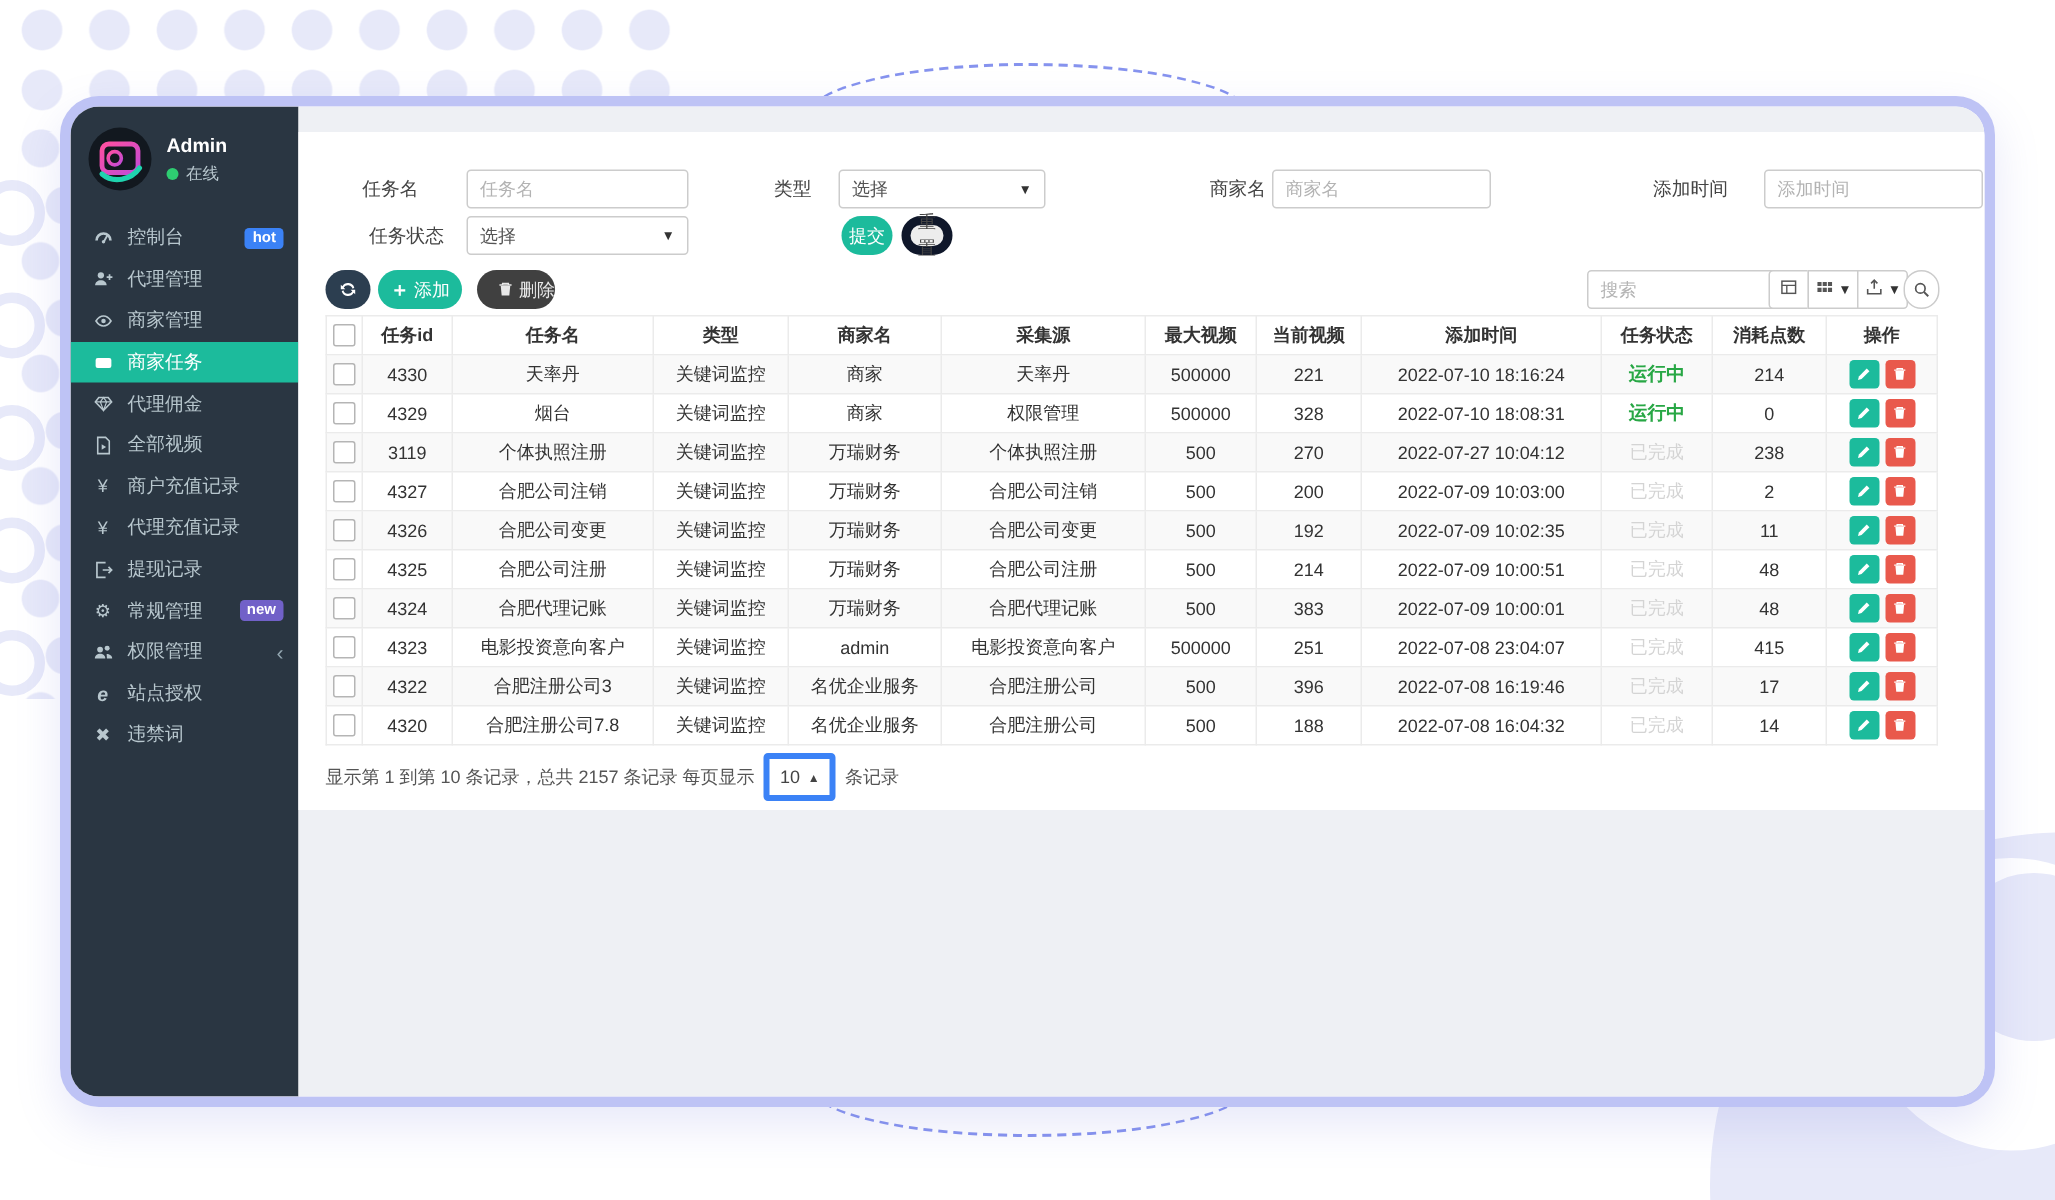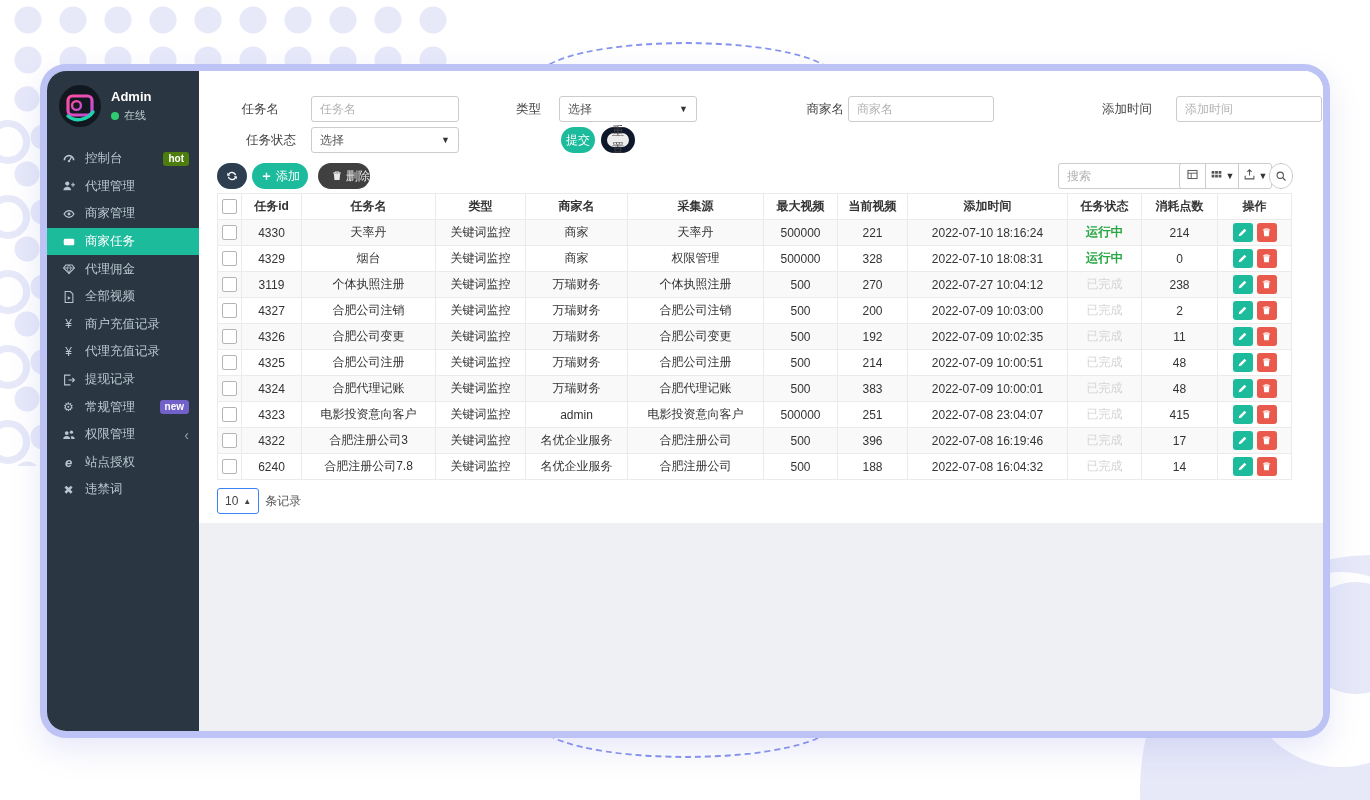--- a/index.html
+++ b/index.html
@@ -41,21 +41,21 @@
     font-size:12.5px;color:#b8c7ce;cursor:pointer;}
   .mitem.active{background:#1cbb9c;color:#fff;}
   .mi-icon{width:15px;height:15px;display:inline-flex;align-items:center;justify-content:center;
     font-size:12px;flex-shrink:0;}
   .mi-icon svg{width:14px;height:14px;}
   .badge{margin-left:auto;font-size:10px;color:#fff;border-radius:3px;padding:2px 5px;font-weight:bold;line-height:1;}
   .chev{margin-left:auto;color:#93a6b0;font-size:14px;line-height:1;}
 
   
   .content{flex:1;background:#eef0f4;position:relative;}
-  .card{position:absolute;left:0;top:0;right:0;height:452px;background:#fff;}
+  .card{position:absolute;left:0;top:17px;right:0;height:452px;background:#fff;}
 
   .flabel{position:absolute;height:26px;line-height:26px;font-size:12.5px;color:#444;text-align:right;}
   .finput,.fselect{position:absolute;height:26px;border:1px solid #ccc;border-radius:3px;background:#fff;
     box-sizing:border-box;font-size:12px;color:#333;}
   .finput{padding:0 8px;outline:none;}
   .finput::placeholder{color:#b3b3b3;}
   .fselect{display:flex;align-items:center;padding:0 8px;color:#555;cursor:pointer;}
   .fselect .caret{margin-left:auto;font-size:9px;color:#333;}
 
   .btn{position:absolute;top:92px;height:26px;border:none;border-radius:13px;font-size:12px;
@@ -92,21 +92,21 @@
     background:#fff;vertical-align:middle;cursor:pointer;}
   .rbtn{display:inline-flex;width:20px;height:19px;border-radius:3px;align-items:center;
     justify-content:center;border:none;cursor:pointer;margin:0 2px;vertical-align:middle;padding:0;}
   .rbtn svg{width:11px;height:11px;}
   .rbtn.edit{background:#1cbb9c;color:#fff;}
   .rbtn.del{background:#e9594c;color:#fff;}
 
   .tfooter{position:absolute;left:18px;right:33px;top:408px;height:44px;display:flex;
     align-items:center;justify-content:space-between;font-size:12px;color:#555;}
   .summary{display:flex;align-items:center;gap:6px;}
-  .psize{display:inline-flex;align-items:center;gap:5px;border:1px solid #3b82f6;border-radius:3px;
+  .psize{display:inline-flex;align-items:center;gap:5px;border:4px solid #3b82f6;border-radius:3px;
     height:24px;padding:0 7px;background:#fff;color:#444;cursor:pointer;}
   .psize .up{font-size:8px;}
   .pager{display:flex;align-items:center;}
   .pbtn{min-width:25px;height:25px;padding:0 7px;margin-left:3px;border:1px solid #ddd;background:#fff;
     border-radius:3px;font-size:12px;color:#444;display:inline-flex;align-items:center;
     justify-content:center;cursor:pointer;box-sizing:border-box;font-family:inherit;}
   .pbtn.active{background:#2c3e50;border-color:#2c3e50;color:#fff;}
   .pbtn.ellipsis{color:#999;cursor:default;border-color:#ddd;}
   .jump-input{width:34px;height:25px;margin-left:12px;border:1px solid #ccc;border-radius:3px;
     box-sizing:border-box;outline:none;padding:0 4px;font-size:12px;}
@@ -160,21 +160,21 @@
       <nav class="menu" id="menu">
           <div class="mitem">
             <span class="mi-icon">
               <svg viewBox="0 0 16 16">
                 <path d="M8 3.2A6.3 6.3 0 0 0 1.7 9.5h2A4.3 4.3 0 0 1 8 5.2a4.3 4.3 0 0 1 4.3 4.3h2A6.3 6.3 0 0 0 8 3.2z" fill="currentColor"></path>
                 <path d="M8 10.8 11 5.5" stroke="currentColor" stroke-width="1.4"></path>
                 <circle cx="8" cy="10.5" r="1.3" fill="currentColor"></circle>
               </svg>
             </span>
             <span class="mi-label">控制台</span>
-            <span class="badge" style="background: #4d7c0f;">hot</span>
+            <span class="badge" style="background: #3b82f6;">hot</span>
           </div>
           <div class="mitem">
             <span class="mi-icon">
               <svg viewBox="0 0 16 16">
                 <circle cx="6" cy="5.2" r="2.4" fill="currentColor"></circle>
                 <path d="M1.6 12.8c0-2.4 2-3.9 4.4-3.9s4.4 1.5 4.4 3.9z" fill="currentColor"></path>
                 <path d="M12.6 4.4v4.4M10.4 6.6h4.4" stroke="currentColor" stroke-width="1.3"></path>
               </svg>
             </span>
             <span class="mi-label">代理管理</span>
@@ -567,21 +567,21 @@
                     </svg>
                   </button><button class="rbtn del">
                     <svg viewBox="0 0 16 16">
                       <path d="M2.6 4h10.8M5.4 4V2.6h5.2V4" fill="none" stroke="currentColor" stroke-width="1.2"></path>
                       <path d="M3.8 4.8h8.4l-.8 8.6H4.6z" fill="currentColor"></path>
                     </svg>
                   </button></td>
               </tr>
               <tr>
                 <td><span class="cb"></span></td>
-                <td>6240</td>
+                <td>4320</td>
                 <td>合肥注册公司7.8</td>
                 <td>关键词监控</td>
                 <td>名优企业服务</td>
                 <td>合肥注册公司</td>
                 <td>500</td>
                 <td>188</td>
                 <td>2022-07-08 16:04:32</td>
                 <td><span class="status-done">已完成</span></td>
                 <td>14</td>
                 <td><button class="rbtn edit">
@@ -593,20 +593,21 @@
                       <path d="M2.6 4h10.8M5.4 4V2.6h5.2V4" fill="none" stroke="currentColor" stroke-width="1.2"></path>
                       <path d="M3.8 4.8h8.4l-.8 8.6H4.6z" fill="currentColor"></path>
                     </svg>
                   </button></td>
               </tr>
             </tbody>
         </table>
 
         <div class="tfooter">
           <div class="summary">
+            <span>显示第 1 到第 10 条记录，总共 2157 条记录 每页显示</span>
             <span class="psize">
               <span>10</span>
               <span class="up">▲</span>
             </span>
             <span>条记录</span>
           </div>
         </div>
 
       </section>
     </main>

